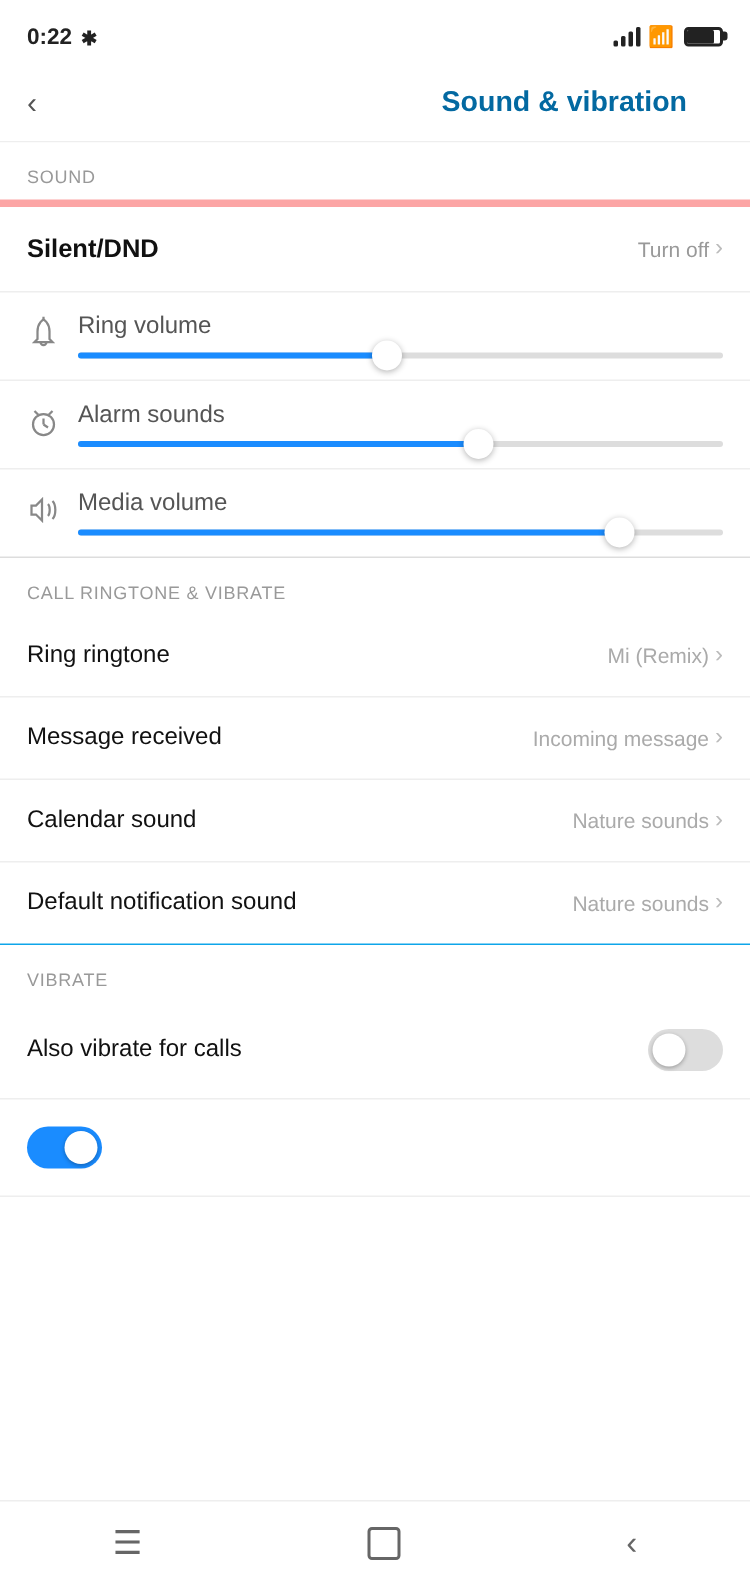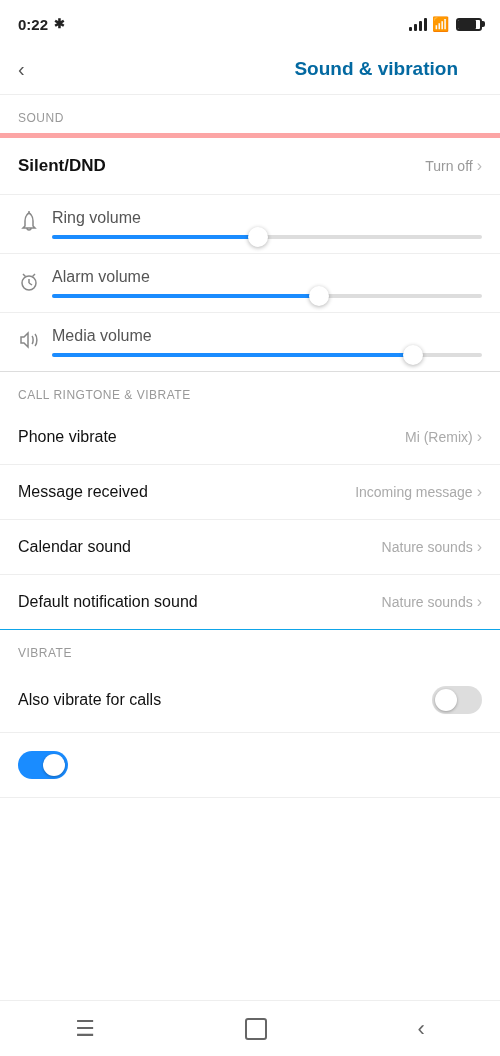--- a/index.html
+++ b/index.html
@@ -257,21 +257,21 @@
     }
 
     .content-area {
       padding-bottom: 56px;
     }
   </style>
 </head>
 <body>
 
 <div class="status-bar">
-  <div style="display:flex;align-items:flex-start;gap:6px;">
+  <div style="display:flex;align-items:flex-end;gap:6px;">
     <span class="status-time">0:22</span>
     <span class="bt-icon">✱</span>
   </div>
   <div class="status-icons">
     <div class="signal-bars">
       <span style="height:4px;"></span>
       <span style="height:7px;"></span>
       <span style="height:10px;"></span>
       <span style="height:13px;"></span>
     </div>
@@ -320,21 +320,21 @@
     <div class="volume-icon">
       <svg width="20" height="22" viewBox="0 0 20 22" fill="none">
         <circle cx="10" cy="13" r="7" stroke="#888" stroke-width="1.5" fill="none"></circle>
         <line x1="10" y1="9" x2="10" y2="13" stroke="#888" stroke-width="1.5"></line>
         <line x1="10" y1="13" x2="13" y2="15" stroke="#888" stroke-width="1.5"></line>
         <line x1="4" y1="4" x2="6.5" y2="6.5" stroke="#888" stroke-width="1.5"></line>
         <line x1="16" y1="4" x2="13.5" y2="6.5" stroke="#888" stroke-width="1.5"></line>
       </svg>
     </div>
     <div class="volume-content">
-      <div class="volume-label">Alarm volume</div>
+      <div class="volume-label">Alarm sounds</div>
       <div class="slider-track">
         <div class="slider-fill" style="width:62%;"></div>
         <div class="slider-thumb" style="left:62%;"></div>
       </div>
     </div>
   </div>
 
   <div class="volume-row" style="border-bottom: 1px solid #ddd; margin-bottom:0;">
     <div class="volume-icon">
       <svg width="20" height="22" viewBox="0 0 20 22" fill="none">
@@ -348,21 +348,21 @@
       <div class="slider-track">
         <div class="slider-fill" style="width:84%;"></div>
         <div class="slider-thumb" style="left:84%;"></div>
       </div>
     </div>
   </div>
 
   <div class="section-label">CALL RINGTONE &amp; VIBRATE</div>
 
   <div class="settings-row">
-    <span class="settings-row-label">Phone vibrate</span>
+    <span class="settings-row-label">Ring ringtone</span>
     <div class="settings-row-right">
       <span>Mi (Remix)</span>
       <span class="chevron">›</span>
     </div>
   </div>
 
   <div class="settings-row">
     <span class="settings-row-label">Message received</span>
     <div class="settings-row-right">
       <span>Incoming message</span>

